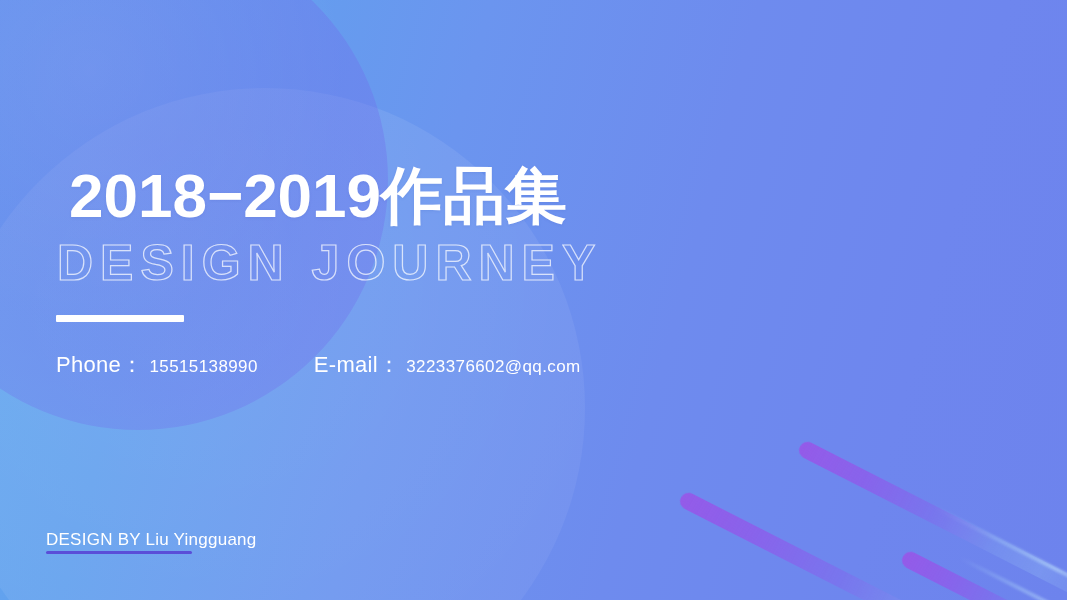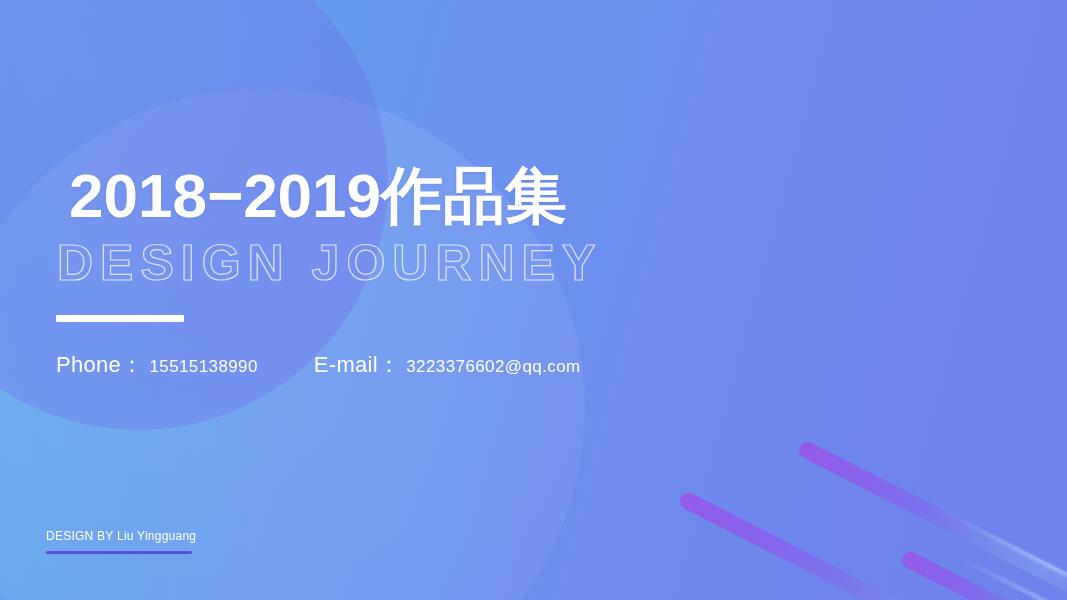--- a/index.html
+++ b/index.html
@@ -183,27 +183,27 @@
   }
   .contact-gap { display: inline-block; width: 56px; }
 
   .footer {
     position: absolute;
     left: 46px;
     bottom: 46px;
     width: 160px;
   }
   .footer-text {
-    font-size: 12px;
+    font-size: 17px;
     font-weight: 400;
     color: #ffffff;
     letter-spacing: 0.25px;
     white-space: nowrap;
     display: block;
-    margin-bottom: 8px;
+    margin-bottom: 1px;
   }
   .footer-rule {
     width: 146px;
     height: 3px;
     background: #5a4ed8;
     border-radius: 2px;
   }
 </style>
 </head>
 <body>

